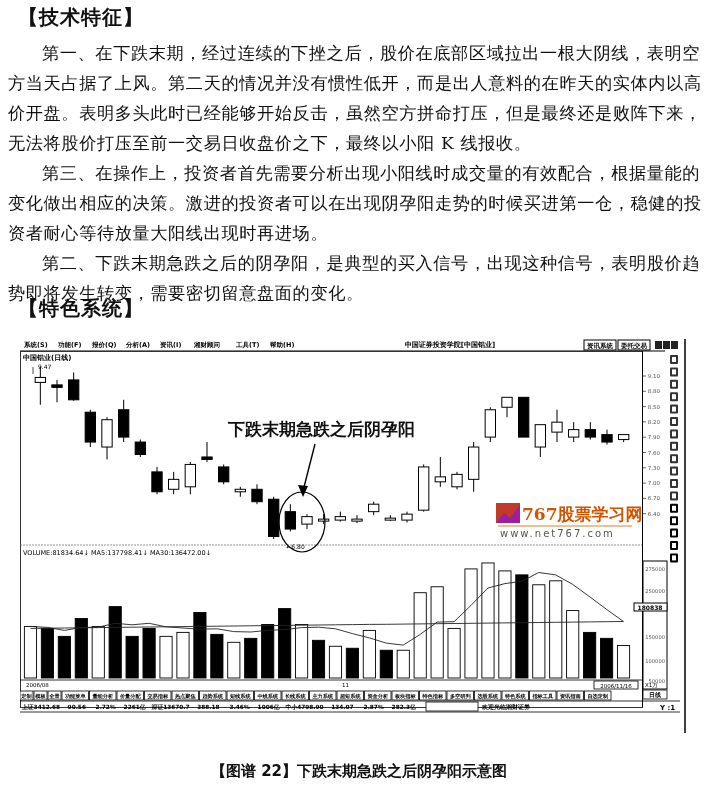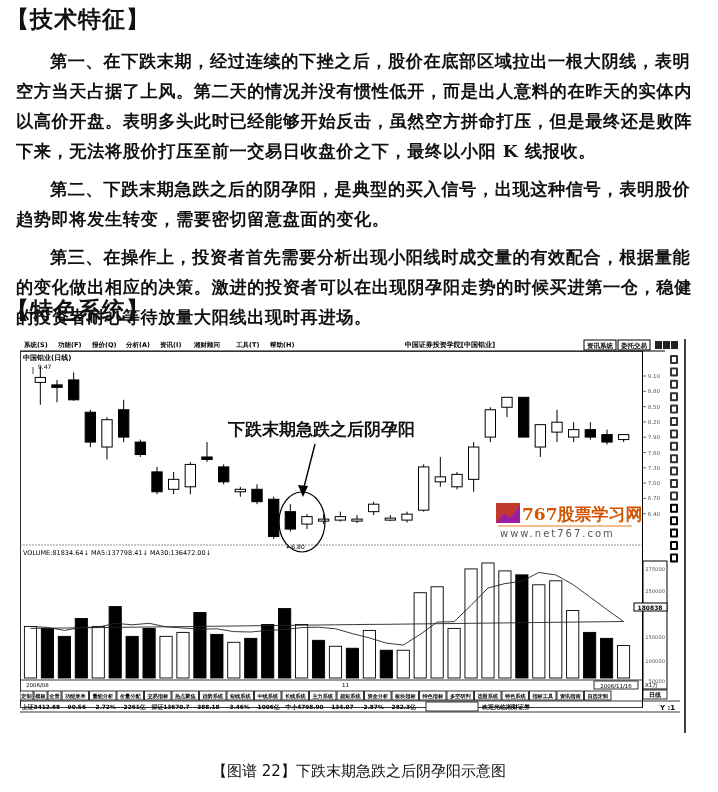--- a/index.html
+++ b/index.html
@@ -1,32 +1,32 @@
 <!DOCTYPE html>
 <html><head>
 <meta charset="utf-8">
 <style>
   html,body{margin:0;padding:0;background:#fff;}
   body{width:718px;height:792px;position:relative;overflow:hidden;font-family:"DejaVu Serif","Liberation Serif",serif;color:#111;}
-  .heading{position:absolute;left:6px;font-family:"DejaVu Sans","Liberation Sans",sans-serif;font-weight:bold;font-size:23px;letter-spacing:1px;text-align:right;}
+  .heading{position:absolute;left:18px;font-family:"DejaVu Sans","Liberation Sans",sans-serif;font-weight:bold;font-size:20px;letter-spacing:1px;text-align:right;}
   .para{position:absolute;left:8px;width:700px;font-size:17.2px;line-height:30px;letter-spacing:0.6px;}
-  .para p{margin:8px;text-indent:34px;font-weight:bold;}
+  .para p{margin:0;text-indent:34px;}
   .chart-shot{position:absolute;left:20px;top:339px;width:692px;height:394px;}
   .chart-shot svg{display:block;}
-  .caption{position:absolute;top:762px;left:0;width:718px;text-align:center;font-family:"DejaVu Sans","Liberation Sans",sans-serif;font-weight:normal;font-size:15px;}
+  .caption{position:absolute;top:762px;left:0;width:718px;text-align:center;font-family:"DejaVu Sans","Liberation Sans",sans-serif;font-weight:bold;font-size:15px;}
 </style>
 </head>
 <body>
 
 <div class="heading" style="top:4px;">【技术特征】</div>
 
 <div class="para" style="top:38px;">
   <p>第一、在下跌末期，经过连续的下挫之后，股价在底部区域拉出一根大阴线，表明空方当天占据了上风。第二天的情况并没有惯性低开，而是出人意料的在昨天的实体内以高价开盘。表明多头此时已经能够开始反击，虽然空方拼命打压，但是最终还是败阵下来，无法将股价打压至前一交易日收盘价之下，最终以小阳 K 线报收。</p>
+  <p>第三、在操作上，投资者首先需要分析出现小阳线时成交量的有效配合，根据量能的变化做出相应的决策。激进的投资者可以在出现阴孕阳走势的时候买进第一仓，稳健的投资者耐心等待放量大阳线出现时再进场。</p>
   <p>第二、下跌末期急跌之后的阴孕阳，是典型的买入信号，出现这种信号，表明股价趋势即将发生转变，需要密切留意盘面的变化。</p>
-  <p>第三、在操作上，投资者首先需要分析出现小阳线时成交量的有效配合，根据量能的变化做出相应的决策。激进的投资者可以在出现阴孕阳走势的时候买进第一仓，稳健的投资者耐心等待放量大阳线出现时再进场。</p>
 </div>
 
 <div class="heading" style="top:295px;">【特色系统】</div>
 
 <div class="chart-shot">
   <svg id="chart-svg" width="692" height="394" viewBox="0 0 692 394" xmlns="http://www.w3.org/2000/svg" font-family="DejaVu Sans, sans-serif">
 
     <g id="menu-bar">
         <text x="4" y="8" font-size="6.5" font-weight="bold">系统(S)</text>
         <text x="38" y="8" font-size="6.5" font-weight="bold">功能(F)</text>

